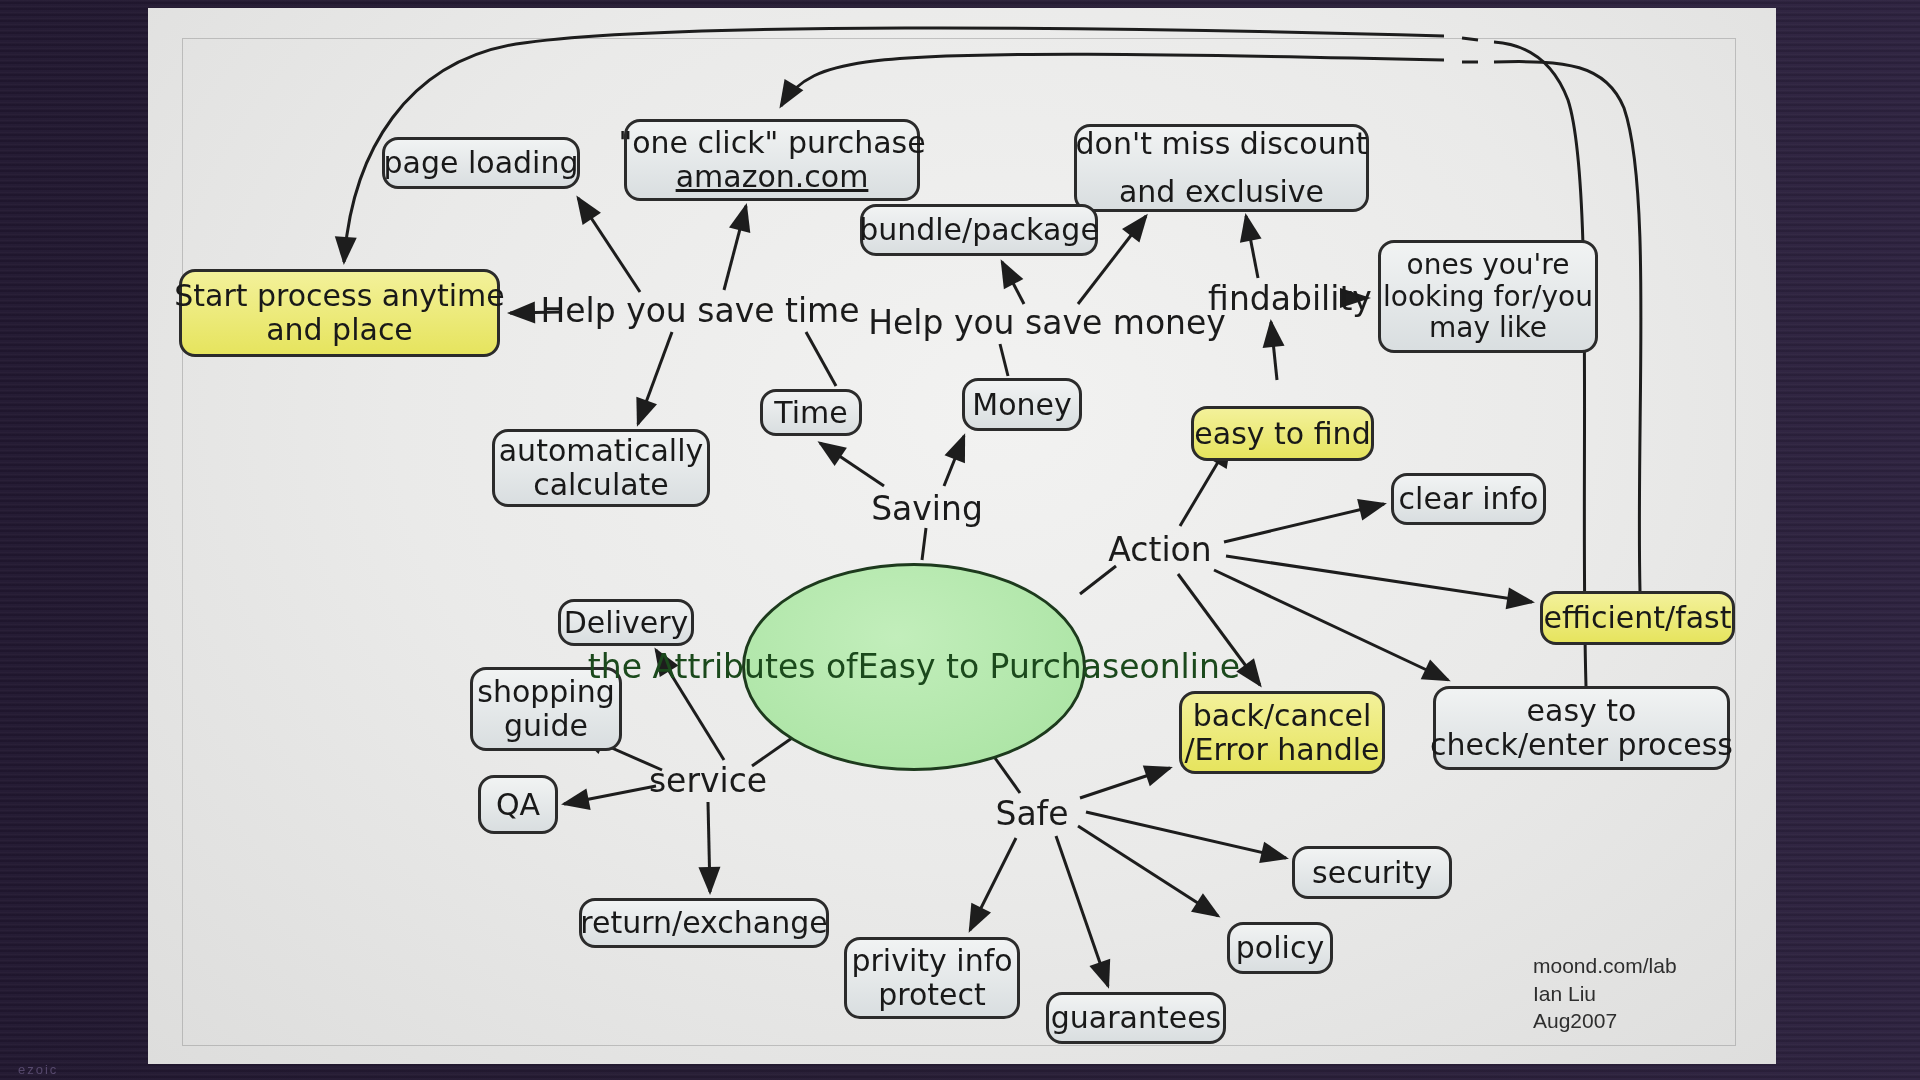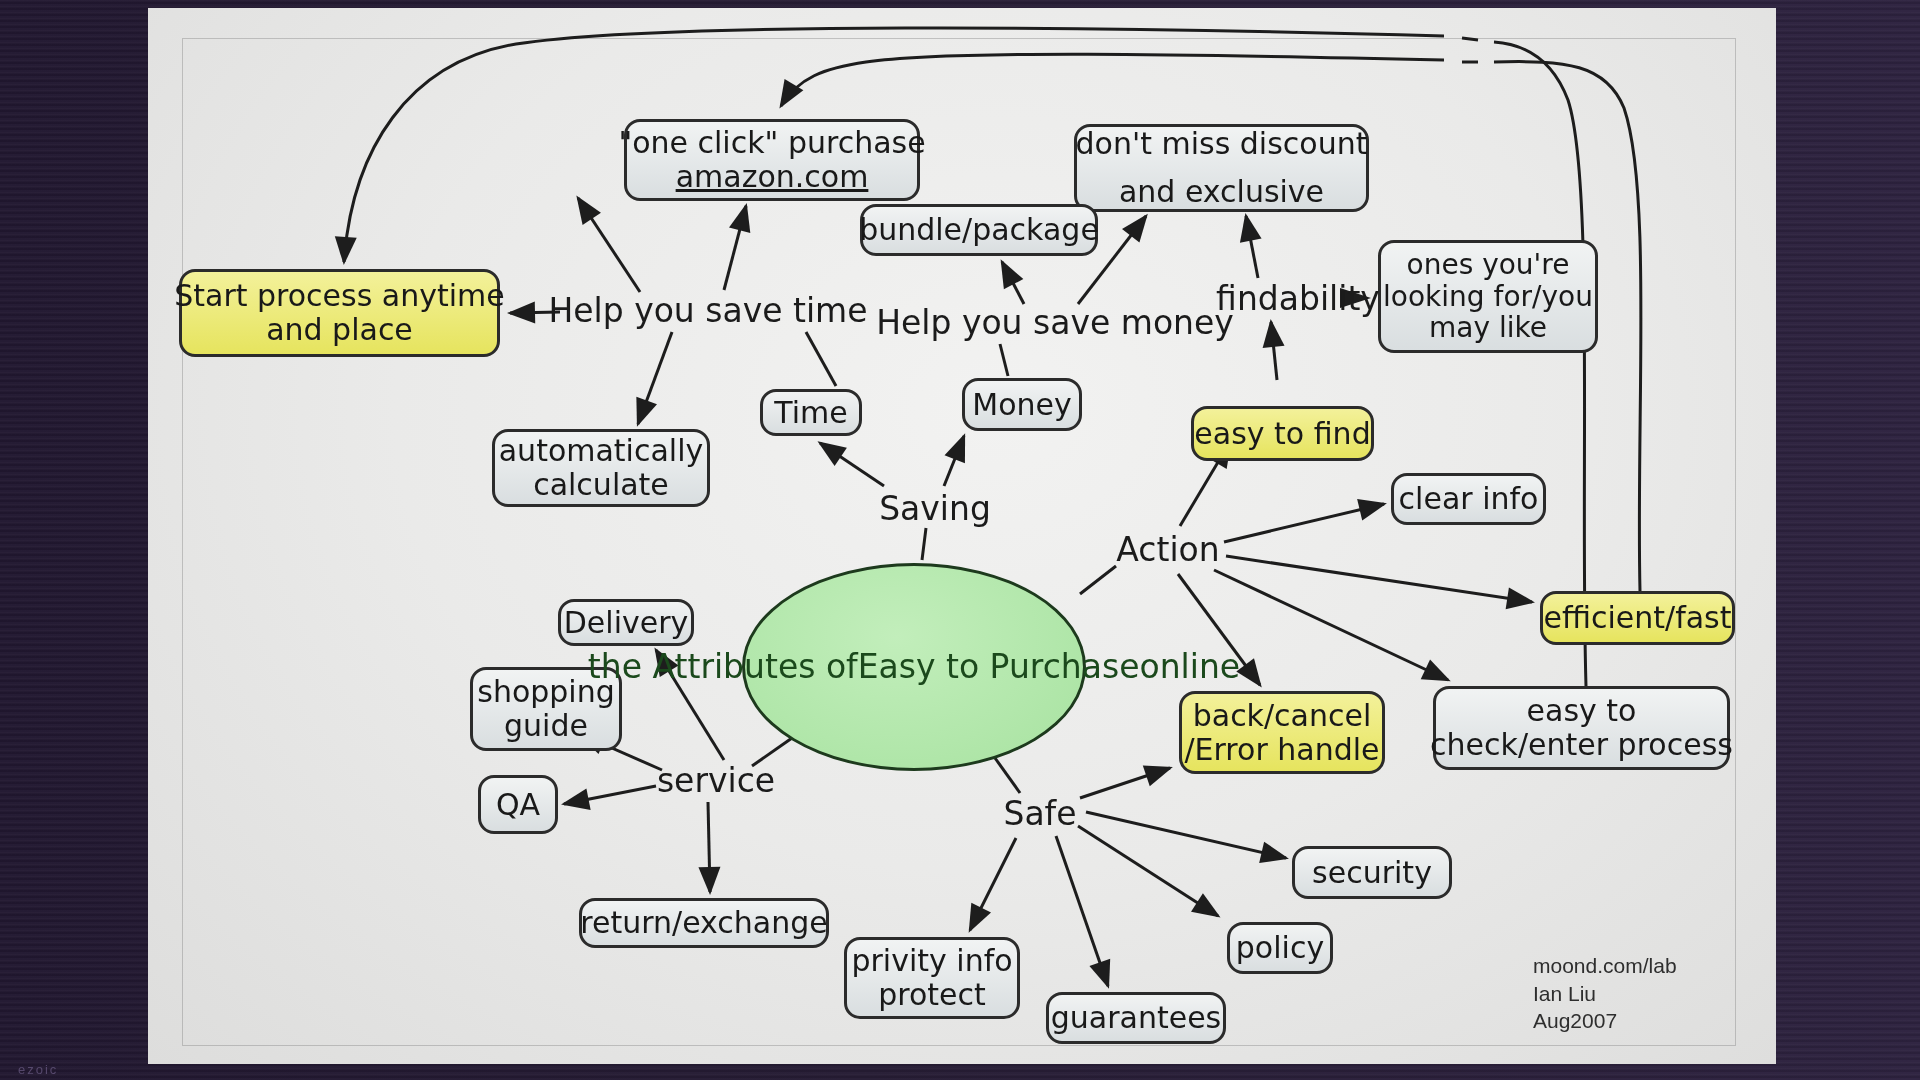--- a/index.html
+++ b/index.html
@@ -19,21 +19,21 @@
     font-size:30px;line-height:1.13;color:#191919;text-align:center;padding:0 4px;}
   .node span{display:block;white-space:nowrap;}
   .node.yellow{background:linear-gradient(180deg,#f3f19a 0%,#e6e45e 100%);}
   .node.small3{font-size:28px;}
   .u{text-decoration:underline;}
   .ellipse{position:absolute;box-sizing:border-box;display:flex;align-items:center;justify-content:center;
     background:radial-gradient(ellipse at 45% 35%, #c2eebb 0%, #b2e7ab 60%, #a7e2a0 100%);
     border:3px solid #1d3a1d;border-radius:50%;
     font-size:33px;line-height:1.18;color:#1b491c;text-align:center;}
   .ellipse span{display:block;white-space:nowrap;}
-  .lbl{position:absolute;transform:translate(-50%,-50%);font-size:33px;color:#1b1b1b;white-space:nowrap;margin-left:8px;}
+  .lbl{position:absolute;transform:translate(-50%,-50%);font-size:33px;color:#1b1b1b;white-space:nowrap;}
   .credits{position:absolute;left:1533px;top:952px;font-family:"Liberation Sans",sans-serif;
     font-size:21px;line-height:1.32;color:#2e2e2e;}
   .watermark{position:absolute;left:18px;top:1062px;font-family:"Liberation Sans",sans-serif;
     font-size:13px;letter-spacing:2px;color:rgba(135,118,165,0.5);}
 </style>
 </head>
 <body>
 
 <div id="canvas">
   <div class="slide">
@@ -88,20 +88,23 @@
 
       <path marker-end="url(#ah)" d="M1080,798 L1170,768"></path>
       <path marker-end="url(#ah)" d="M1086,812 L1286,858"></path>
       <path marker-end="url(#ah)" d="M1078,826 L1218,916"></path>
       <path marker-end="url(#ah)" d="M1056,836 L1108,986"></path>
       <path marker-end="url(#ah)" d="M1016,838 L970,930"></path>
       <path d="M995,758 L1020,793"></path>
     </g>
   </svg>
 
+  <div class="node" style="left:382px;top:137px;width:198px;height:52px;">
+    <span>page loading</span>
+  </div>
   <div class="node" style="left:624px;top:119px;width:296px;height:82px;">
     <span>"one click" purchase</span>
     <span class="u">amazon.com</span>
   </div>
   <div class="node" style="left:1074px;top:124px;width:295px;height:88px;justify-content:space-between;">
     <span>don't miss discount</span>
     <span>and exclusive</span>
   </div>
   <div class="node small3" style="left:1378px;top:240px;width:220px;height:113px;">
     <span>ones you're</span>

